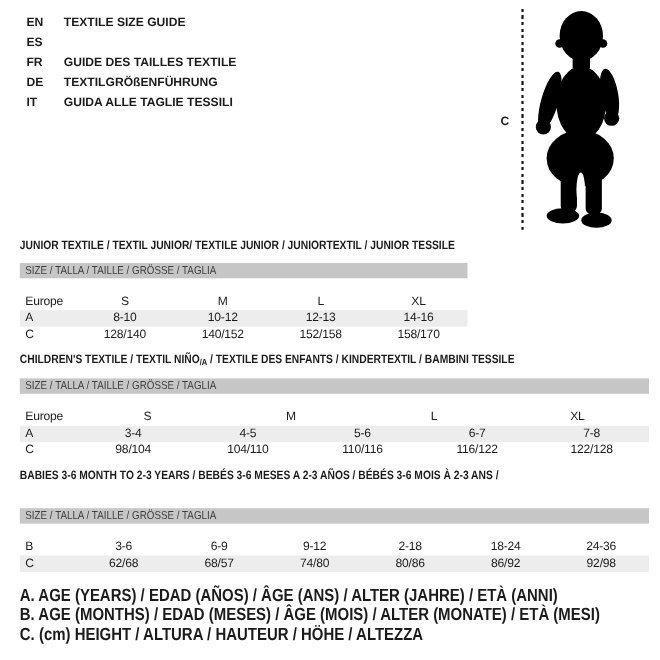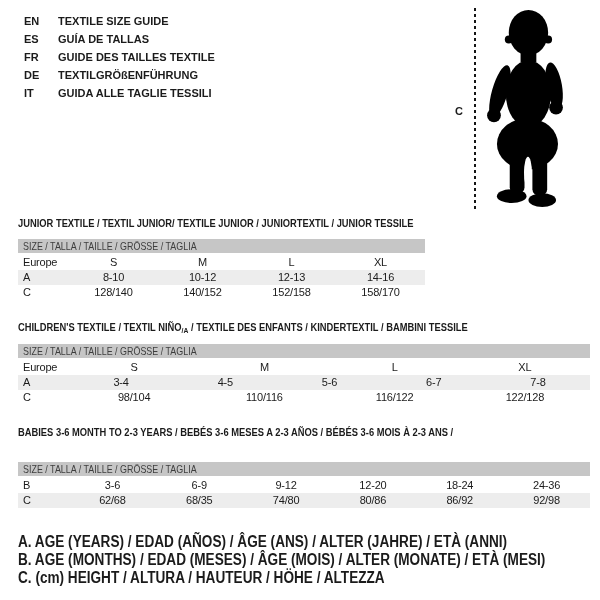--- a/index.html
+++ b/index.html
@@ -23,40 +23,39 @@
   .c-label{left:455px;top:105px;font-weight:bold;font-size:11px;}
   .baby-svg{left:483px;top:9px;}
 
   
   .sec-title{font-weight:bold;font-size:11px;line-height:15px;white-space:nowrap;}
   .sub{font-size:8px;vertical-align:-2px;}
 
   
   .size-table{}
   .thead{height:14px;line-height:14px;background:#c6c6c6;color:#3d3d3d;
-    font-size:10.5px;padding-left:5px;margin-bottom:2px;}
+    font-size:10.5px;padding-left:5px;margin-bottom:14px;}
   .trow{display:flex;height:15px;line-height:15px;font-size:11px;letter-spacing:-0.2px;align-items:center;}
   .trow.alt{background:#ededed;}
   .tlabel{width:46px;padding-left:5px;flex:0 0 auto;}
   .tcell{flex:1 1 0;text-align:center;}
 
   
   .legend-line{height:18px;line-height:18px;font-weight:bold;font-size:16px;}
 </style>
 </head>
 <body>
 
 <div class="abs lang-block">
   <div class="lang-row">
     <span class="lang-code">EN</span>
     <span class="lang-label">TEXTILE SIZE GUIDE</span>
   </div>
   <div class="lang-row">
     <span class="lang-code">ES</span>
-    <span class="lang-label">GUÍA DE TALLAS</span>
   </div>
   <div class="lang-row">
     <span class="lang-code">FR</span>
     <span class="lang-label">GUIDE DES TAILLES TEXTILE</span>
   </div>
   <div class="lang-row">
     <span class="lang-code">DE</span>
     <span class="lang-label">TEXTILGRÖßENFÜHRUNG</span>
   </div>
   <div class="lang-row">
@@ -135,46 +134,47 @@
     <span class="tlabel">A</span>
     <span class="tcell">3-4</span>
     <span class="tcell">4-5</span>
     <span class="tcell">5-6</span>
     <span class="tcell">6-7</span>
     <span class="tcell">7-8</span>
   </div>
   <div class="trow">
     <span class="tlabel">C</span>
     <span class="tcell">98/104</span>
+    <span class="tcell">104/110</span>
     <span class="tcell">110/116</span>
     <span class="tcell">116/122</span>
     <span class="tcell">122/128</span>
   </div>
 </div>
 
 <div class="abs sec-title" style="left:18px;top:425px;text-align:center;">
   <div><span class="cond">BABIES 3-6 MONTH TO 2-3 YEARS / BEBÉS 3-6 MESES A 2-3 AÑOS / BÉBÉS 3-6 MOIS À 2-3 ANS /</span></div>
 </div>
 <div class="abs size-table" style="left:18px;top:462px;width:572px;">
   <div class="thead">
     <span class="cond">SIZE / TALLA / TAILLE / GRÖSSE / TAGLIA</span>
   </div>
   <div class="trow">
     <span class="tlabel">B</span>
     <span class="tcell">3-6</span>
     <span class="tcell">6-9</span>
     <span class="tcell">9-12</span>
-    <span class="tcell">12-20</span>
+    <span class="tcell">2-18</span>
     <span class="tcell">18-24</span>
     <span class="tcell">24-36</span>
   </div>
   <div class="trow alt">
     <span class="tlabel">C</span>
     <span class="tcell">62/68</span>
-    <span class="tcell">68/35</span>
+    <span class="tcell">68/57</span>
     <span class="tcell">74/80</span>
     <span class="tcell">80/86</span>
     <span class="tcell">86/92</span>
     <span class="tcell">92/98</span>
   </div>
 </div>
 
 <div class="abs" style="left:18px;top:533px;">
   <div class="legend-line">
     <span class="cond">A. AGE (YEARS) / EDAD (AÑOS) / ÂGE (ANS) / ALTER (JAHRE) / ETÀ (ANNI)</span>

